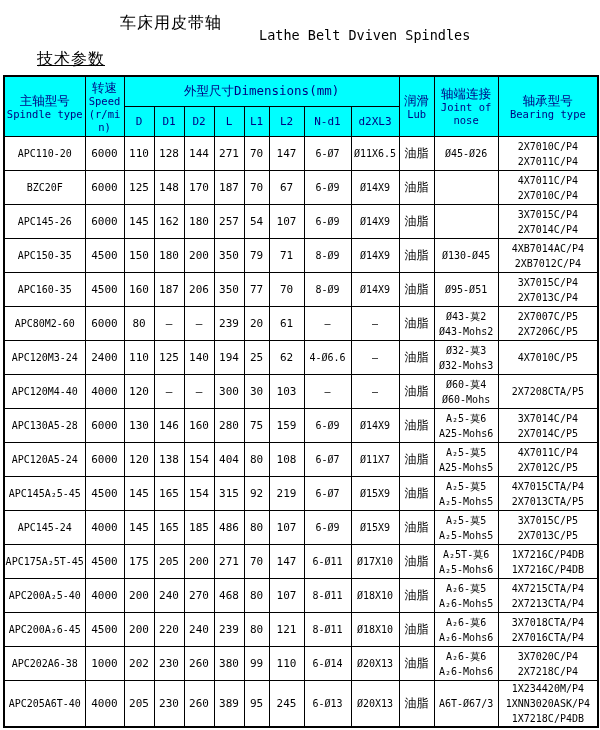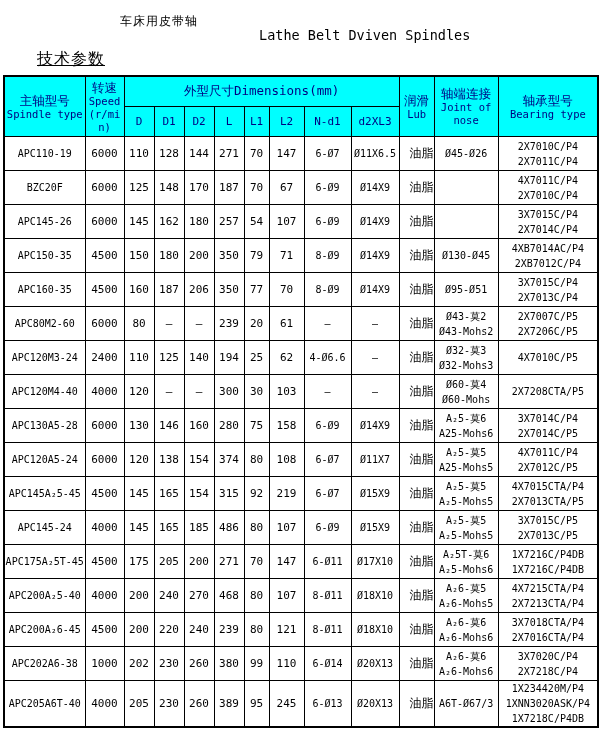--- a/index.html
+++ b/index.html
@@ -3,21 +3,21 @@
 <meta charset="utf-8">
 <style>
   html,body{margin:0;padding:0;}
   body{
     width:600px;height:730px;background:#ffffff;overflow:hidden;
     font-family:"DejaVu Sans Mono","DejaVu Sans","Liberation Mono",monospace;
     color:#000000;
   }
   
   .titles{position:relative;height:75px;}
-  .t-cn1{position:absolute;left:120px;top:13px;font-size:12px;letter-spacing:1px;}
+  .t-cn1{position:absolute;left:120px;top:13px;font-size:16px;letter-spacing:1px;}
   .t-en1{position:absolute;left:259px;top:15px;font-size:13.5px;margin-top:12px;}
   .t-cn2{position:absolute;left:37px;top:49px;font-size:16px;letter-spacing:1px;text-decoration:underline;}
   .t-en2{position:absolute;left:206px;top:51px;font-size:13.5px;}
   
   table{
     border-collapse:collapse;table-layout:fixed;
     margin-left:3px;width:594px;
     border:2px solid #000;
   }
   th,td{
@@ -28,21 +28,21 @@
     background:#00ffff;color:#000080;font-weight:normal;
   }
   thead tr.group-row th{height:29px;}
   thead tr.sub-row th{height:29px;font-size:11px;}
   .hdr-cn{font-size:12.5px;line-height:15px;}
   .hdr-en{font-size:10.5px;line-height:13px;word-break:break-all;}
   .hdr-mixed{font-size:12.5px;margin-top:18px;}
   tbody td{height:33px;font-size:11px;}
   tbody td div{line-height:15px;white-space:nowrap;}
   tbody td.small{font-size:10px;}
-  tbody td.lub{font-size:12px;text-align:right;}
+  tbody td.lub{font-size:12px;}
 </style>
 </head>
 <body>
 
 <div class="titles">
   <span class="t-cn1">车床用皮带轴</span>
   <span class="t-en1">Lathe Belt Dviven Spindles</span>
   <span class="t-cn2">技术参数</span>
 </div>
 
@@ -94,21 +94,21 @@
       <th>L</th>
       <th>L1</th>
       <th>L2</th>
       <th>N-d1</th>
       <th>d2XL3</th>
     </tr>
   </thead>
   <tbody>
       <tr>
         <td class="small">
-          <div>APC110-19</div>
+          <div>APC110-20</div>
         </td>
         <td>
           <div>6000</div>
         </td>
         <td>
           <div>110</div>
         </td>
         <td>
           <div>128</div>
         </td>
@@ -448,21 +448,21 @@
         <td>
           <div>160</div>
         </td>
         <td>
           <div>280</div>
         </td>
         <td>
           <div>75</div>
         </td>
         <td>
-          <div>158</div>
+          <div>159</div>
         </td>
         <td class="small">
           <div>6-Ø9</div>
         </td>
         <td class="small">
           <div>Ø14X9</div>
         </td>
         <td class="lub">
           <div>油脂</div>
         </td>
@@ -485,21 +485,21 @@
         <td>
           <div>120</div>
         </td>
         <td>
           <div>138</div>
         </td>
         <td>
           <div>154</div>
         </td>
         <td>
-          <div>374</div>
+          <div>404</div>
         </td>
         <td>
           <div>80</div>
         </td>
         <td>
           <div>108</div>
         </td>
         <td class="small">
           <div>6-Ø7</div>
         </td>

